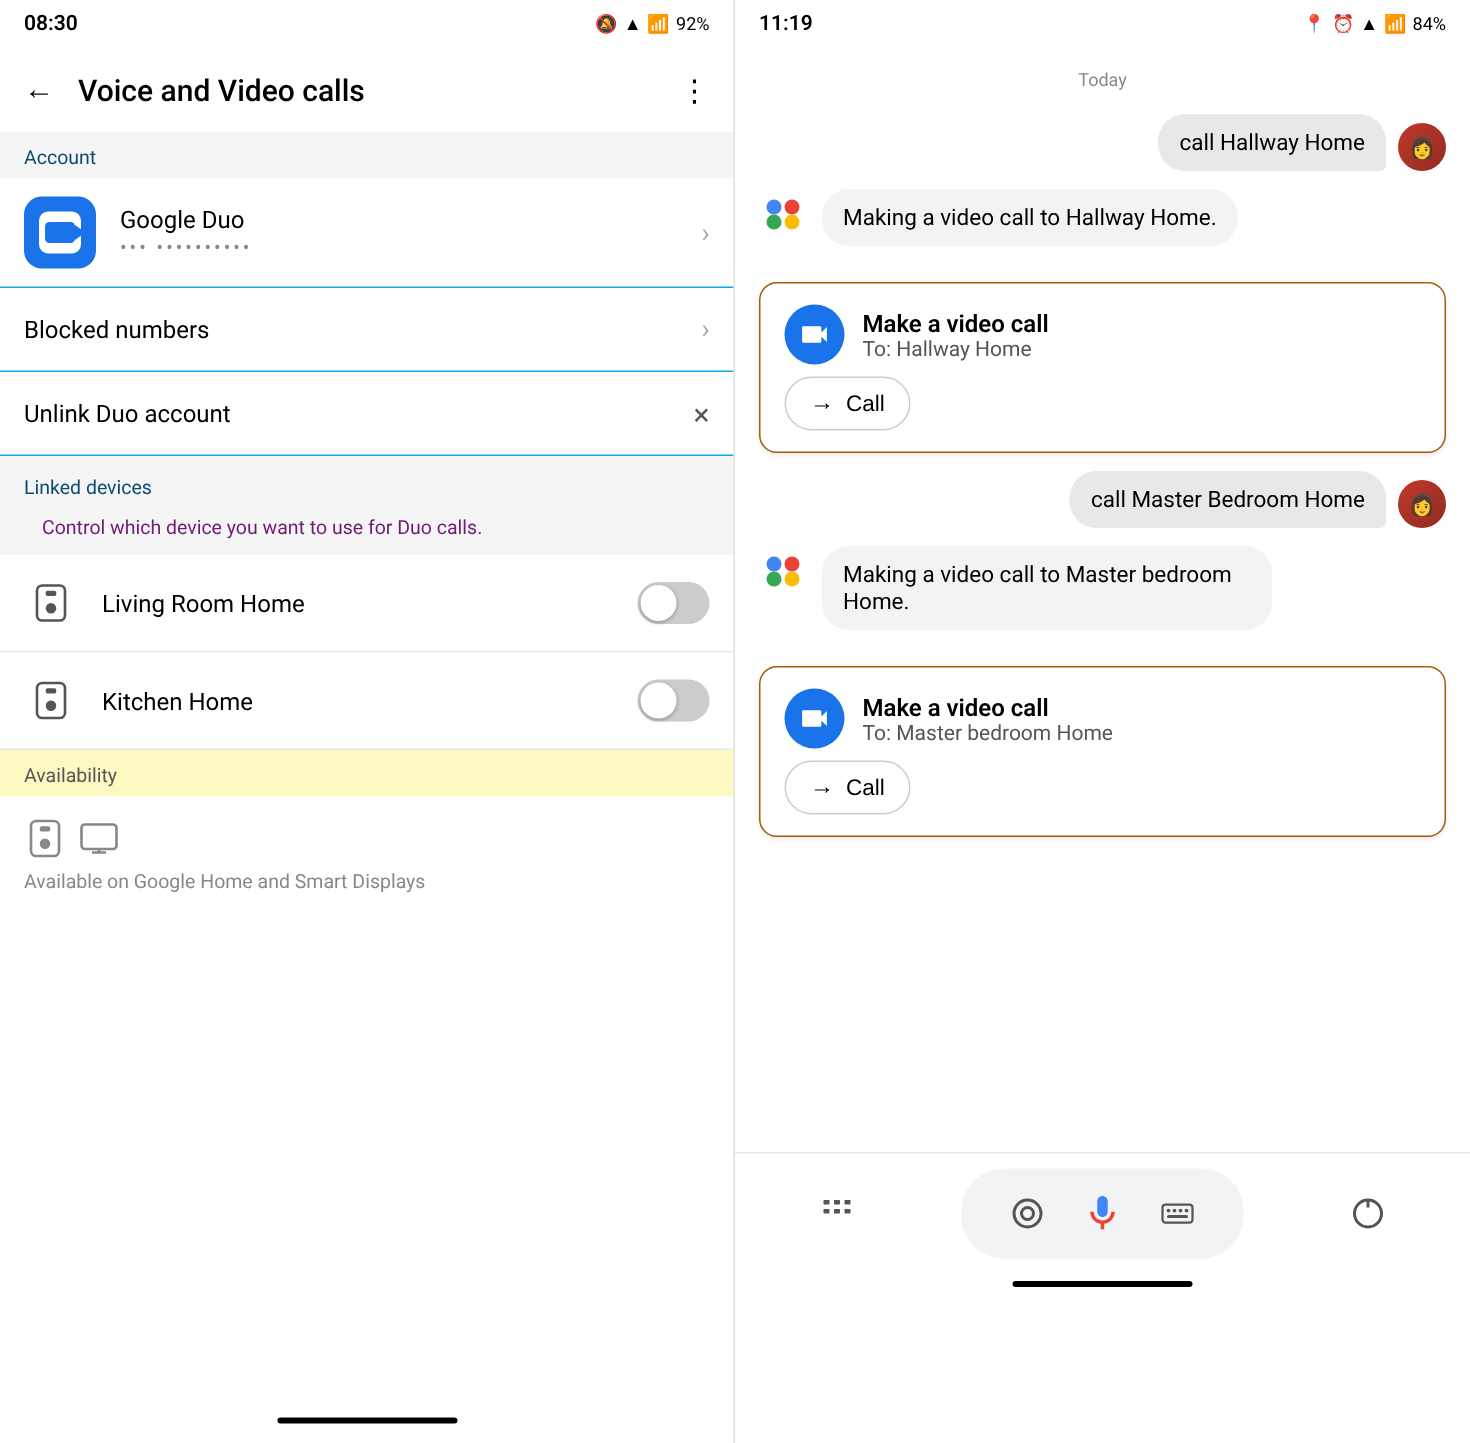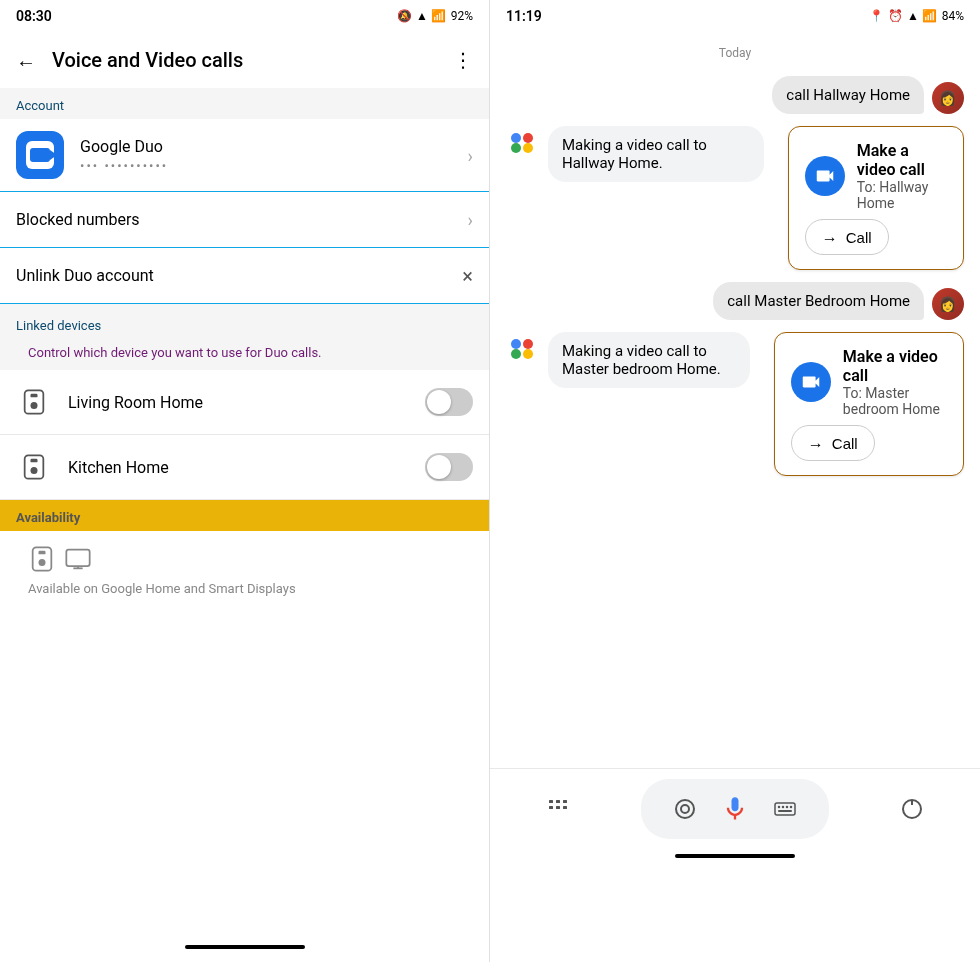--- a/index.html
+++ b/index.html
@@ -200,29 +200,29 @@
       width: 24px;
       height: 24px;
       background: #fff;
       border-radius: 50%;
       top: 2px;
       left: 2px;
       box-shadow: 0 1px 3px rgba(0,0,0,0.3);
     }
 
     .availability-section {
-      background: #eab308;
+      background: #fef9c3;
       padding: 10px 16px 6px 16px;
       font-size: 13px;
       color: #555;
-      font-weight: 700;
+      font-weight: 400;
     }
     .availability-content {
       background: #fff;
-      padding: 14px 28px;
+      padding: 14px 16px;
       display: flex;
       flex-direction: column;
       gap: 8px;
       flex: 1;
     }
     .avail-icons {
       display: flex;
       gap: 8px;
       align-items: center;
     }
@@ -302,21 +302,21 @@
       background: linear-gradient(135deg, #c0392b 0%, #922b21 100%);
       display: flex;
       align-items: center;
       justify-content: center;
       font-size: 14px;
       color: #fff;
     }
 
     .msg-assistant {
       display: flex;
-      flex-direction: row;
+      flex-direction: column;
       gap: 24px;
     }
 
     .assistant-row {
       display: flex;
       align-items: flex-start;
       gap: 10px;
     }
 
     .google-dots {

